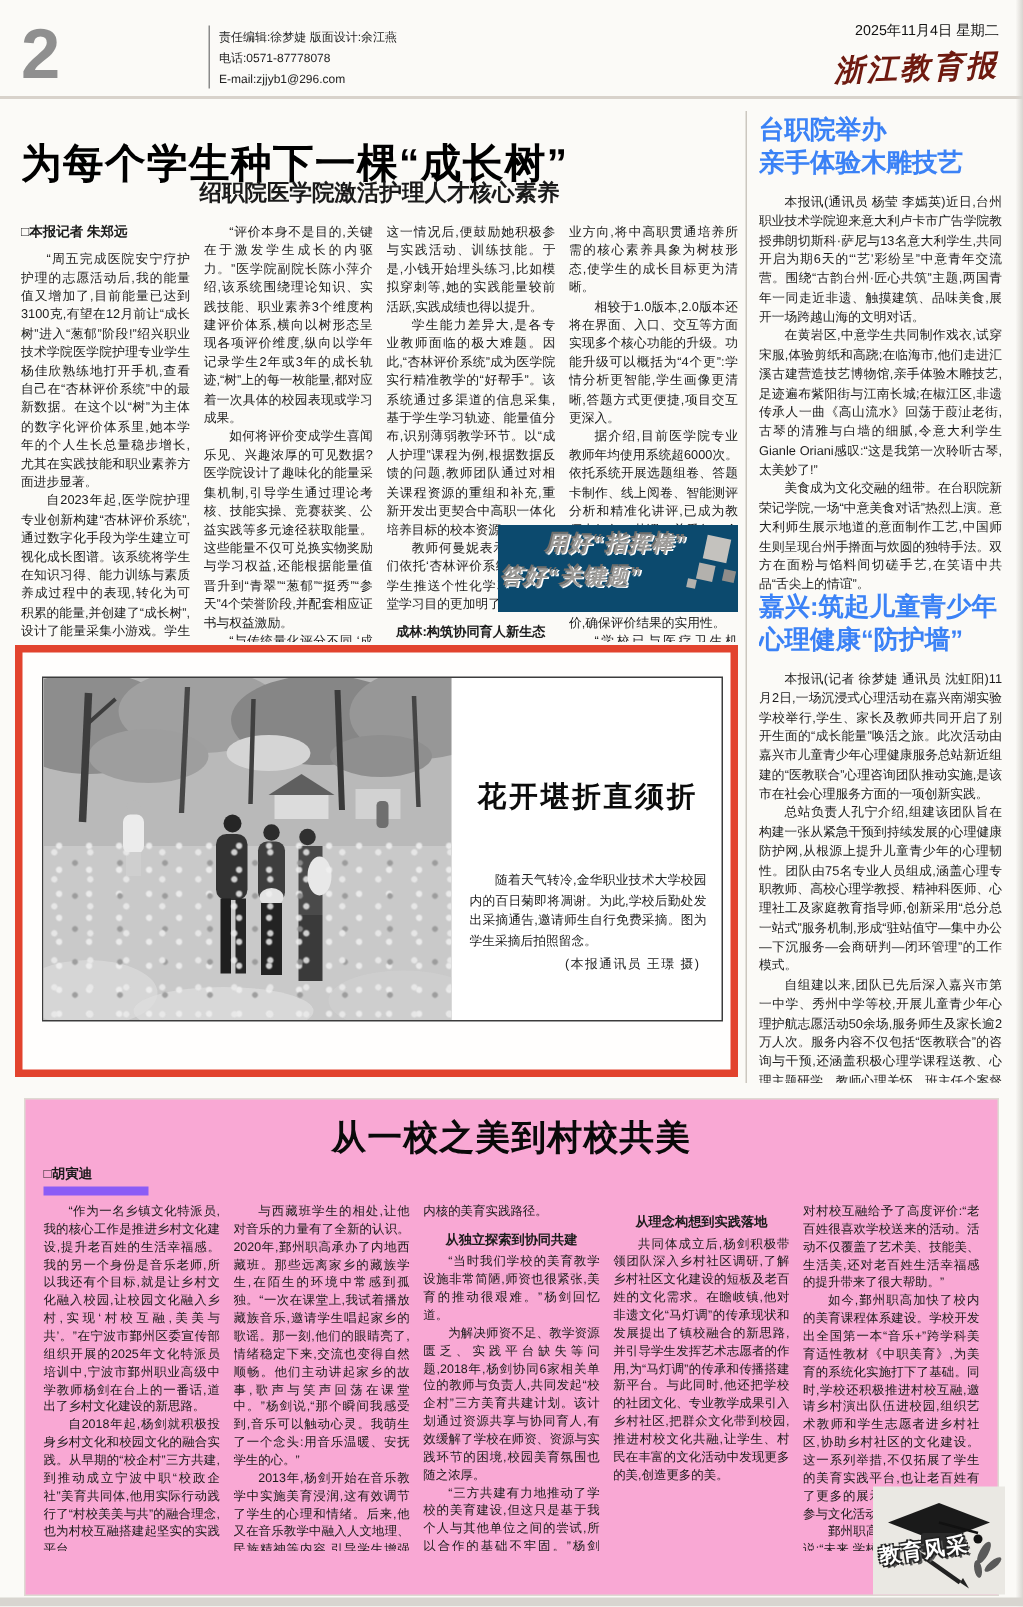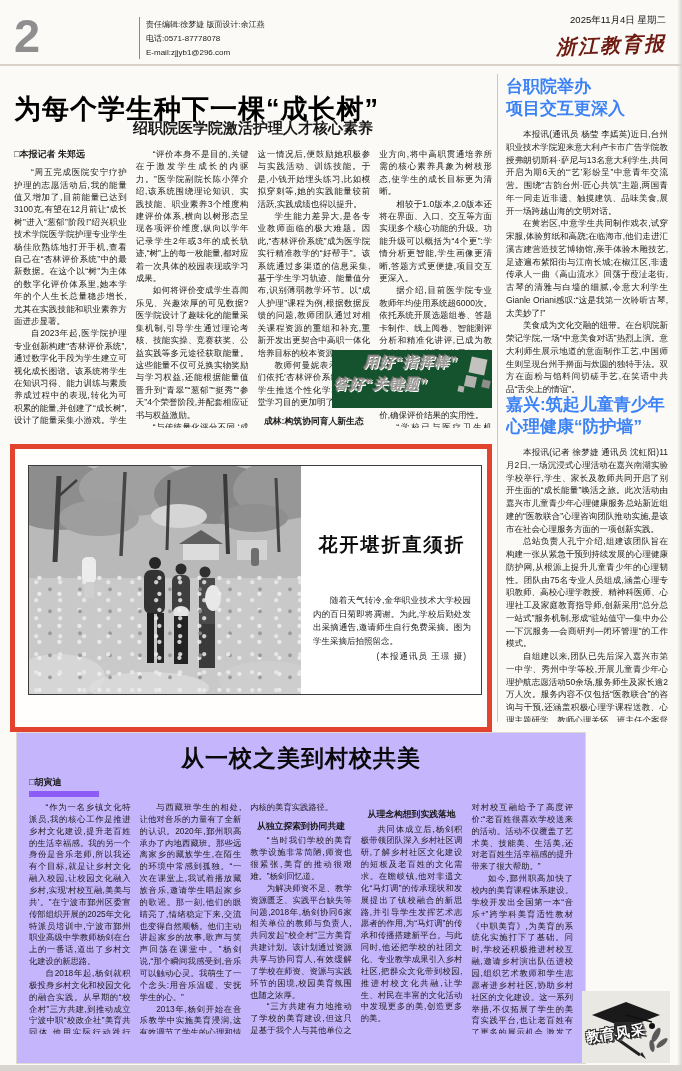--- a/index.html
+++ b/index.html
@@ -26,32 +26,32 @@
   .main-subhead{position:absolute;left:14px;top:119px;width:478px;text-align:center;
        font-size:15px;font-weight:700;color:#1a1a1a;}
   .main-cols{position:absolute;left:14px;top:148px;width:478px;height:280px;display:flex;gap:9px;
        font-size:8.5px;line-height:1.46;text-align:justify;overflow:hidden;}
   .mcol{flex:1;overflow:hidden;}
   .para{margin:0;text-indent:2em;}
   .para.noindent{text-indent:0;}
   .col-subhead{margin:6px 0 3px;text-align:center;font-size:8.8px;font-weight:bold;text-indent:0;}
   .col-byline{margin:0 0 5px;font-weight:bold;font-size:9px;text-indent:0;}
   
-  .promo{position:absolute;left:332px;top:350px;width:160px;height:58px;background:#14532d;z-index:3;}
+  .promo{position:absolute;left:332px;top:350px;width:160px;height:58px;background:#0c4a6e;z-index:3;}
   .promo-line{position:absolute;font-style:italic;font-weight:900;color:#9d9b98;font-size:14.5px;
        letter-spacing:1px;text-shadow:1px 1px 0 #ffffff,-1px -1px 0 #6f6d6a;white-space:nowrap;}
   .promo-line1{right:34px;top:3px;}
   .promo-line2{left:2px;top:25px;}
   .promo-cubes span{position:absolute;background:#b3b1ad;transform:rotate(12deg);}
   .cube1{right:6px;top:8px;width:16px;height:16px;background:#c4c2be!important;}
   .cube2{right:16px;top:26px;width:11px;height:11px;}
   .cube3{right:2px;top:30px;width:8px;height:8px;background:#8f8d8a!important;}
   .cube4{right:28px;top:36px;width:6px;height:6px;}
   
-  .photo-box{position:absolute;left:10px;top:444px;width:482px;height:288px;box-sizing:border-box;
+  .photo-box{position:absolute;left:10px;top:430px;width:482px;height:288px;box-sizing:border-box;
        border:5px solid #e2432e;background:#fffefd;z-index:2;}
   .photo-frame{position:absolute;left:13px;top:16px;width:452px;height:228px;border:1px solid #3c3c3c;
        display:flex;background:#fff;}
   .photo-img{width:272px;height:100%;position:relative;overflow:hidden;background:#c6c6c6;flex:0 0 272px;}
   .photo-svg{position:absolute;inset:0;width:100%;height:100%;}
   .field-speckle{position:absolute;left:0;right:0;bottom:0;height:52%;
        background-image:radial-gradient(circle at 30% 40%,#ebebeb 1.6px,rgba(0,0,0,0) 2.6px),
                         radial-gradient(circle at 70% 65%,#949494 1.4px,rgba(0,0,0,0) 2.4px),
                         radial-gradient(circle at 52% 18%,#f0f0f0 1.6px,rgba(0,0,0,0) 2.6px);
        background-size:24px 18px,30px 22px,20px 16px;opacity:.85;}
@@ -60,22 +60,22 @@
   .caption-text{margin:36px 0 0;font-size:8.5px;line-height:1.6;text-align:justify;text-indent:2em;color:#222;}
   .caption-credit{text-align:right;font-size:8.5px;margin-top:3px;padding-right:4px;color:#222;letter-spacing:1px;}
   
   .v-divider{position:absolute;left:497px;top:74px;width:1px;height:648px;background:#ccc7c0;}
   .sidebar{position:absolute;left:506px;top:76px;width:162px;}
   .sb-article1{height:318px;overflow:hidden;}
   .sb-article2{height:328px;overflow:hidden;}
   .sb-headline{font-size:17px;font-weight:900;line-height:1.3;color:#3b82f6;margin:0 0 8px;}
   .sb-body{font-size:8.5px;line-height:1.5;text-align:justify;color:#1c1c1c;}
   
-  .bottom-box{position:absolute;left:16px;top:732px;width:570px;height:332px;box-sizing:border-box;
-       border:1px solid #ded9d2;background:#c4b5fd;padding:8px 12px 0;}
+  .bottom-box{position:absolute;left:16px;top:732px;width:650px;height:332px;box-sizing:border-box;
+       border:1px solid #ded9d2;background:#f9a8d4;padding:8px 12px 0;}
   .bottom-headline{text-align:center;font-size:23px;font-weight:900;margin:2px 0 2px;color:#0a0a0a;letter-spacing:1px;}
   .bottom-subhead{text-align:center;font-size:15px;font-weight:700;margin:0 0 8px;color:#161616;}
   .bottom-byline{font-size:9px;font-weight:bold;width:70px;border-bottom:6px solid #8b5cf6;
        padding-bottom:2px;margin:0 0 5px;}
   .bottom-cols{display:flex;gap:9px;height:232px;overflow:hidden;font-size:8.3px;line-height:1.43;text-align:justify;}
   .bcol{flex:1;overflow:hidden;}
   
   .footer-badge{position:absolute;right:12px;bottom:8px;width:88px;height:72px;background:#eae8e3;z-index:4;}
   .badge-label{position:absolute;left:4px;top:34px;font-size:14px;font-weight:900;color:#fff;
        letter-spacing:1px;transform:rotate(-8deg);
@@ -184,21 +184,21 @@
       <div class="caption-title">花开堪折直须折</div>
       <p class="caption-text">随着天气转冷,金华职业技术大学校园内的百日菊即将凋谢。为此,学校后勤处发出采摘通告,邀请师生自行免费采摘。图为学生采摘后拍照留念。</p>
       <div class="caption-credit">(本报通讯员 王璟 摄)</div>
     </div>
   </div>
 </div>
 
 <div class="v-divider"></div>
 <div class="sidebar">
   <div class="sb-article1">
-    <h3 class="sb-headline"><span>台职院举办</span><br><span>项目交互更深入</span></h3>
+    <h3 class="sb-headline"><span>台职院举办</span><br><span>亲手体验木雕技艺</span></h3>
     <div class="sb-body">
         <p class="para">本报讯(通讯员 杨莹 李嫣英)近日,台州职业技术学院迎来意大利卢卡市广告学院教授弗朗切斯科·萨尼与13名意大利学生,共同开启为期6天的“‘艺’彩纷呈”中意青年交流营。围绕“古韵台州·匠心共筑”主题,两国青年一同走近非遗、触摸建筑、品味美食,展开一场跨越山海的文明对话。</p>
         <p class="para">在黄岩区,中意学生共同制作戏衣,试穿宋服,体验剪纸和高跷;在临海市,他们走进汇溪古建营造技艺博物馆,亲手体验木雕技艺,足迹遍布紫阳街与江南长城;在椒江区,非遗传承人一曲《高山流水》回荡于葭沚老街,古琴的清雅与白墙的细腻,令意大利学生Gianle Oriani感叹:“这是我第一次聆听古琴,太美妙了!”</p>
         <p class="para">美食成为文化交融的纽带。在台职院新荣记学院,一场“中意美食对话”热烈上演。意大利师生展示地道的意面制作工艺,中国师生则呈现台州手擀面与炊圆的独特手法。双方在面粉与馅料间切磋手艺,在笑语中共品“舌尖上的情谊”。</p>
       </div>
   </div>
   <div class="sb-article2">
     <h3 class="sb-headline"><span>嘉兴:筑起儿童青少年</span><br><span>心理健康“防护墙”</span></h3>
     <div class="sb-body">
         <p class="para">本报讯(记者 徐梦婕 通讯员 沈虹阳)11月2日,一场沉浸式心理活动在嘉兴南湖实验学校举行,学生、家长及教师共同开启了别开生面的“成长能量”唤活之旅。此次活动由嘉兴市儿童青少年心理健康服务总站新近组建的“医教联合”心理咨询团队推动实施,是该市在社会心理服务方面的一项创新实践。</p>

